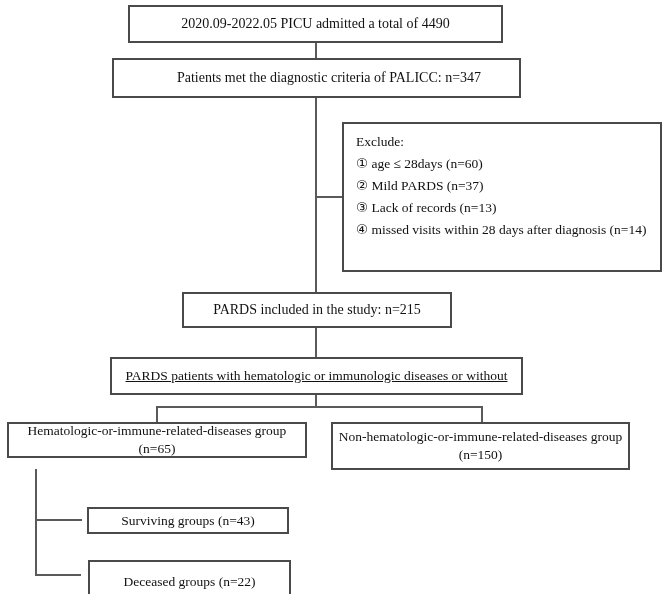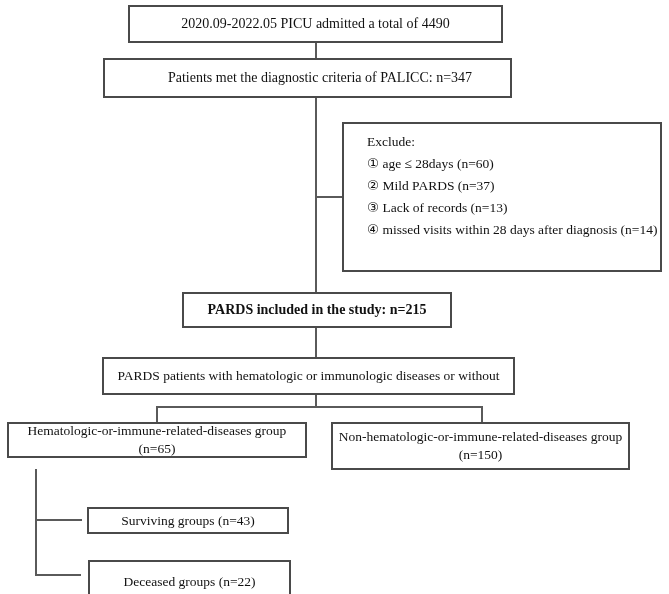--- a/index.html
+++ b/index.html
@@ -26,26 +26,26 @@
     display: flex;
     flex-direction: column;
     align-items: center;
     justify-content: center;
     text-align: center;
     font-size: 14px;
     line-height: 1.3;
     white-space: nowrap;
   }
   .fc-box.small { font-size: 13.5px; }
-  .fc-box.bold { font-weight: bold; }
+  .fc-box.bold { font-weight: normal; }
   .fc-box.left-align {
     align-items: flex-start;
     justify-content: flex-start;
     text-align: left;
-    padding: 7px 8px 0 23px;
+    padding: 7px 8px 0 12px;
     font-size: 13.5px;
     line-height: 22px;
   }
   .line {
     position: absolute;
     background: var(--connector);
   }
   .two-line span { display: block; }
 </style>
 </head>
@@ -62,37 +62,37 @@
   <div class="line" style="left:156px; top:406px; width:2px; height:17px;"></div>
   <div class="line" style="left:481px; top:406px; width:2px; height:17px;"></div>
   <div class="line" style="left:35px; top:469px; width:2px; height:107px;"></div>
   <div class="line" style="left:35px; top:519px; width:47px; height:2px;"></div>
   <div class="line" style="left:35px; top:574px; width:46px; height:2px;"></div>
 
   <div class="fc-box" style="left:128px; top:5px; width:375px; height:38px;">
     <span>2020.09-2022.05 PICU admitted a total of 4490</span>
   </div>
 
-  <div class="fc-box" style="left:103px; top:58px; width:409px; height:40px;padding-left:25px;">
+  <div class="fc-box" style="left:112px; top:58px; width:409px; height:40px;padding-left:25px;">
     <span>Patients met the diagnostic criteria of PALICC: n=347</span>
   </div>
 
   <div class="fc-box left-align" style="left:342px; top:122px; width:320px; height:150px;">
     <span>Exclude:</span>
     <span>① age ≤ 28days (n=60)</span>
     <span>② Mild PARDS (n=37)</span>
     <span>③ Lack of records (n=13)</span>
     <span>④ missed visits within 28 days after diagnosis (n=14)</span>
   </div>
 
   <div class="fc-box bold" style="left:182px; top:292px; width:270px; height:36px;">
     <span>PARDS included in the study: n=215</span>
   </div>
 
-  <div class="fc-box small" style="left:102px; top:357px; width:413px; height:38px;">
+  <div class="fc-box small" style="left:110px; top:357px; width:413px; height:38px;text-decoration:underline;">
     <span>PARDS patients with hematologic or immunologic diseases or without</span>
   </div>
 
   <div class="fc-box small two-line" style="left:7px; top:422px; width:300px; height:36px;">
     <span>Hematologic-or-immune-related-diseases group</span>
     <span>(n=65)</span>
   </div>
 
   <div class="fc-box small two-line" style="left:331px; top:422px; width:299px; height:48px;">
     <span>Non-hematologic-or-immune-related-diseases group</span>

